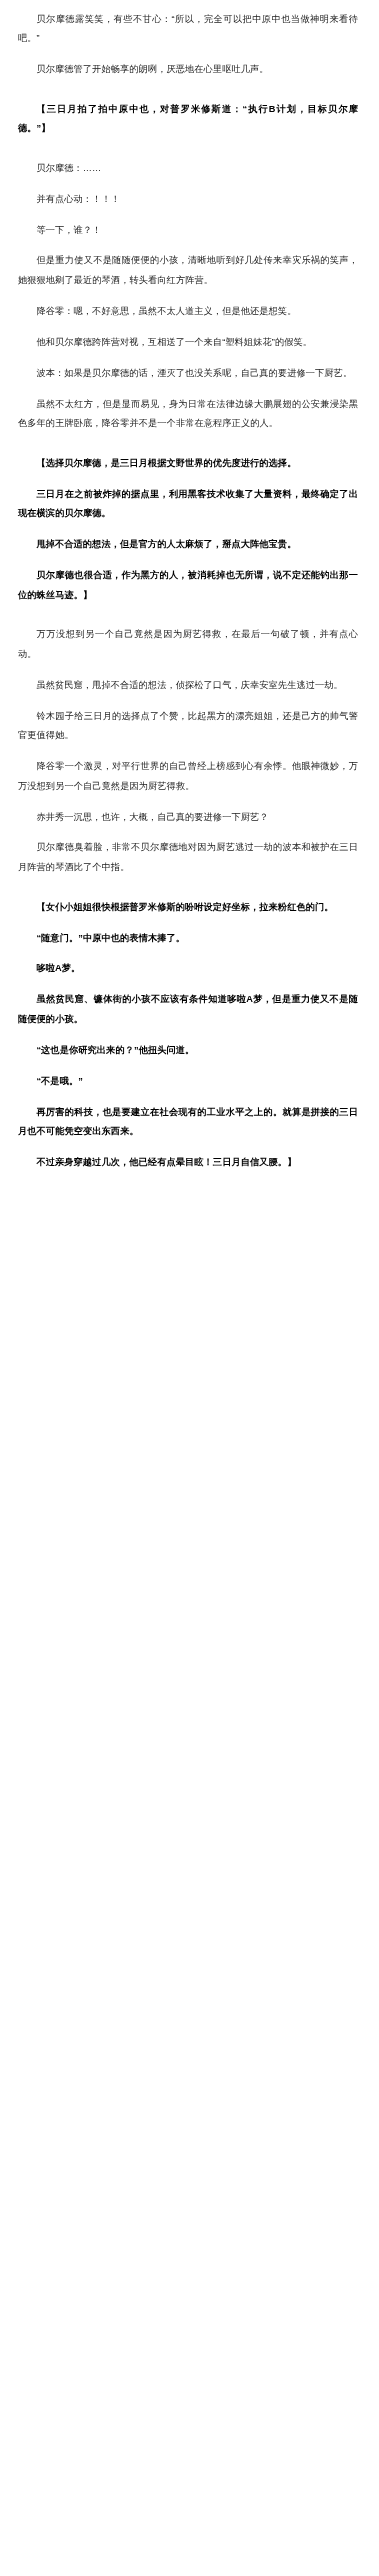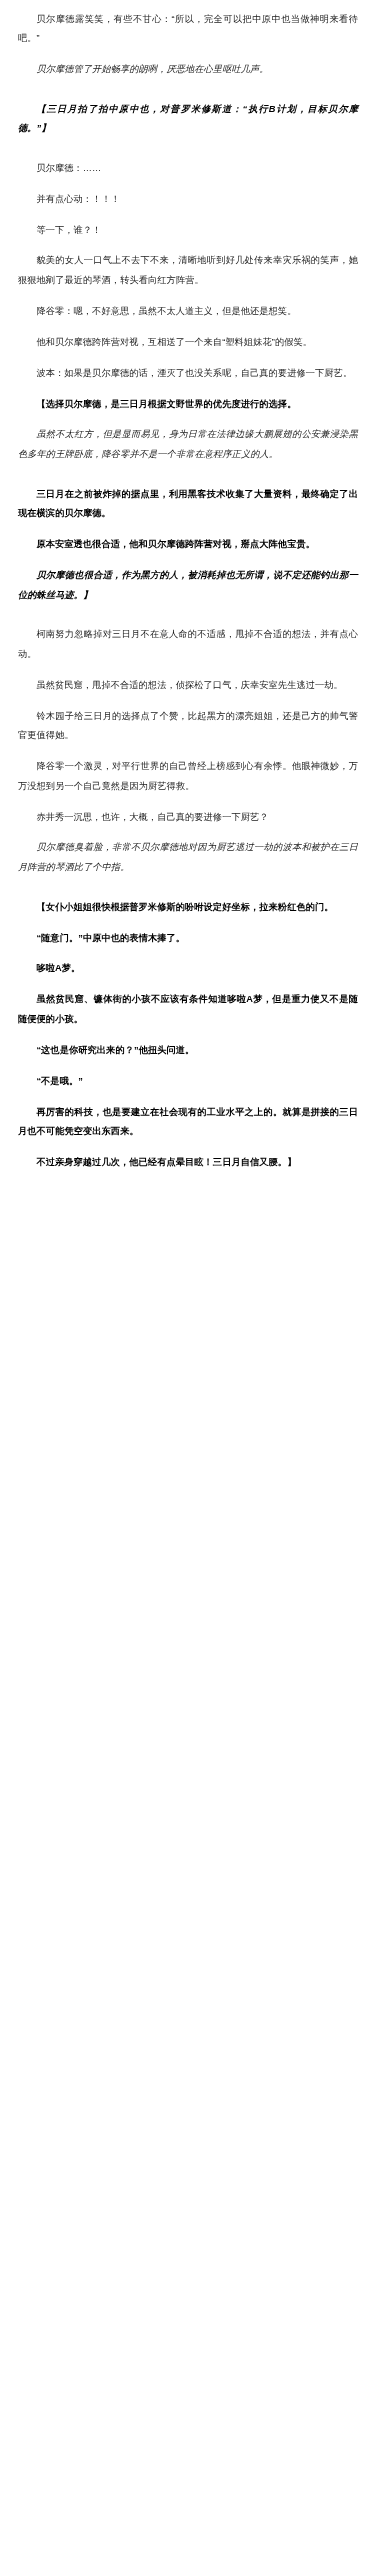--- a/index.html
+++ b/index.html
@@ -29,44 +29,43 @@
   }
   .para.bold {
     font-weight: bold;
     color: #000000;
   }
   .para.gap-top {
     margin-top: 18px;
   }
   .para.gap-bottom {
     margin-bottom: 20px;
-    font-style: italic;
   }
 </style>
 </head>
 <body>
 
 <div class="page">
   <div id="paragraph-list">
       <p class="para">贝尔摩德露笑笑，有些不甘心：“所以，完全可以把中原中也当做神明来看待吧。”</p>
       <p class="para gap-bottom">贝尔摩德管了开始畅享的朗咧，厌恶地在心里呕吐几声。</p>
       <p class="para bold gap-bottom">【三日月拍了拍中原中也，对普罗米修斯道：“执行B计划，目标贝尔摩德。”】</p>
       <p class="para">贝尔摩德：……</p>
       <p class="para">并有点心动：！！！</p>
       <p class="para">等一下，谁？！</p>
-      <p class="para">貌美的女人一口气上不去下不来，清晰地听到好几处传来幸灾乐祸的笑声，她狠狠地剜了最近的琴酒，转头看向红方阵营。</p>
+      <p class="para">但是重力使又不是随随便便的小孩，清晰地听到好几处传来幸灾乐祸的笑声，她狠狠地剜了最近的琴酒，转头看向红方阵营。</p>
       <p class="para">降谷零：嗯，不好意思，虽然不太人道主义，但是他还是想笑。</p>
       <p class="para">他和贝尔摩德跨阵营对视，互相送了一个来自“塑料姐妹花”的假笑。</p>
       <p class="para">波本：如果是贝尔摩德的话，湮灭了也没关系呢，自己真的要进修一下厨艺。</p>
+      <p class="para gap-bottom">虽然不太红方，但是显而易见，身为日常在法律边缘大鹏展翅的公安兼浸染黑色多年的王牌卧底，降谷零并不是一个非常在意程序正义的人。</p>
       <p class="para bold">【选择贝尔摩德，是三日月根据文野世界的优先度进行的选择。</p>
-      <p class="para gap-bottom">虽然不太红方，但是显而易见，身为日常在法律边缘大鹏展翅的公安兼浸染黑色多年的王牌卧底，降谷零并不是一个非常在意程序正义的人。</p>
       <p class="para bold">三日月在之前被炸掉的据点里，利用黑客技术收集了大量资料，最终确定了出现在横滨的贝尔摩德。</p>
-      <p class="para bold">原本安室透也很合适，他和贝尔摩德跨阵营对视，掰点大阵他宝贵。</p>
+      <p class="para bold">甩掉不合适的想法，但是官方的人太麻烦了，掰点大阵他宝贵。</p>
       <p class="para bold gap-bottom">贝尔摩德也很合适，作为黑方的人，被消耗掉也无所谓，说不定还能钓出那一位的蛛丝马迹。】</p>
-      <p class="para gap-top">柯南努力忽略掉对三日月不在意人命的不适感，甩掉不合适的想法，并有点心动。</p>
+      <p class="para gap-top">万万没想到另一个自己竟然是因为厨艺得救，在最后一句破了顿，并有点心动。</p>
       <p class="para">虽然贫民窟，甩掉不合适的想法，侦探松了口气，庆幸安室先生逃过一劫。</p>
       <p class="para">铃木园子给三日月的选择点了个赞，比起黑方的漂亮姐姐，还是己方的帅气警官更值得她。</p>
       <p class="para">降谷零一个激灵，对平行世界的自己曾经上榜感到心有余悸。他眼神微妙，万万没想到另一个自己竟然是因为厨艺得救。</p>
       <p class="para">赤井秀一沉思，也许，大概，自己真的要进修一下厨艺？</p>
       <p class="para gap-bottom">贝尔摩德臭着脸，非常不贝尔摩德地对因为厨艺逃过一劫的波本和被护在三日月阵营的琴酒比了个中指。</p>
       <p class="para bold">【女仆小姐姐很快根据普罗米修斯的吩咐设定好坐标，拉来粉红色的门。</p>
       <p class="para bold">“随意门。”中原中也的表情木捧了。</p>
       <p class="para bold">哆啦A梦。</p>
       <p class="para bold">虽然贫民窟、镰体街的小孩不应该有条件知道哆啦A梦，但是重力使又不是随随便便的小孩。</p>
       <p class="para bold">“这也是你研究出来的？”他扭头问道。</p>

